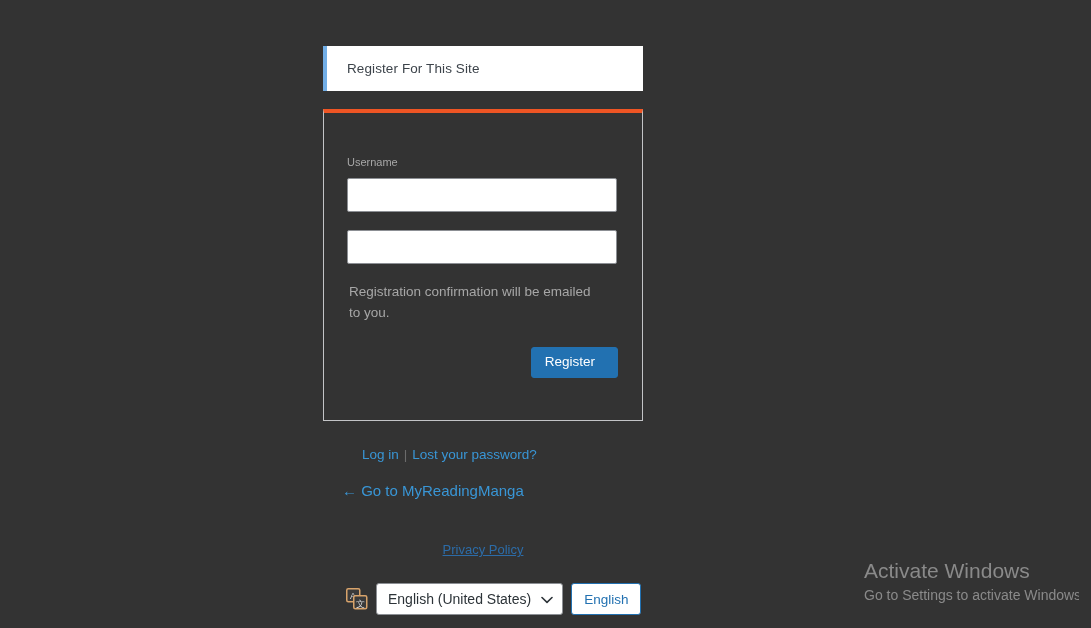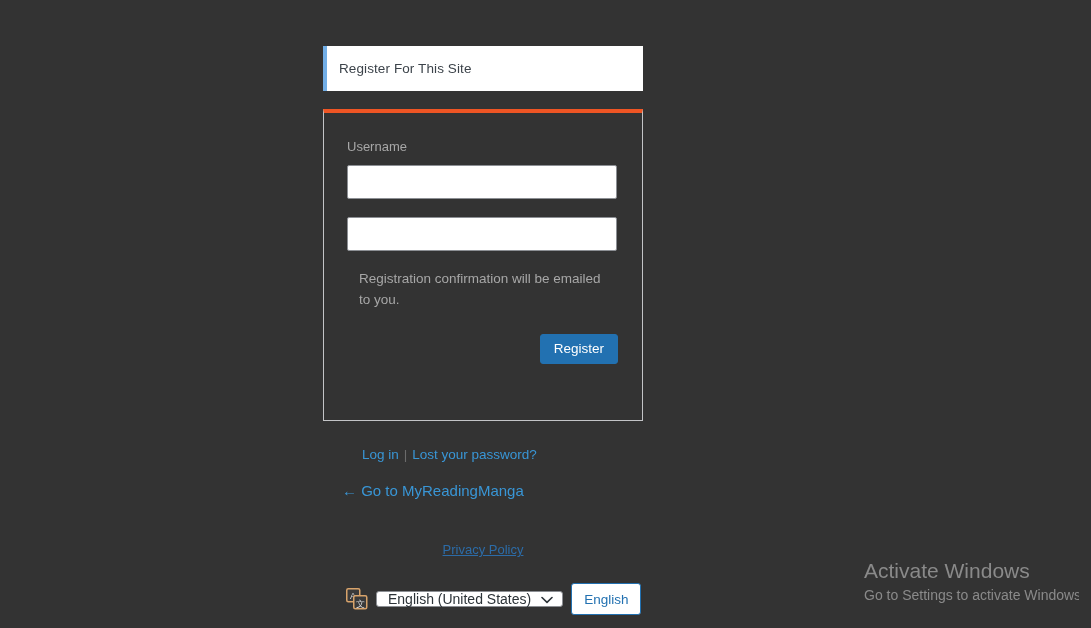--- a/index.html
+++ b/index.html
@@ -29,21 +29,21 @@
     position: absolute;
     left: 0;
     top: 46px;
     width: 320px;
     height: 45px;
     background: #ffffff;
     border-left: 4px solid #72aee6;
     box-sizing: border-box;
     display: flex;
     align-items: center;
-    padding-left: 12px;
+    padding-left: 20px;
   }
   #message-box .msg-text {
     font-size: 13.5px;
     color: #3c434a;
     letter-spacing: .1px;
   }
 
   
   #register-form {
     position: absolute;
@@ -52,23 +52,23 @@
     width: 320px;
     height: 312px;
     background: #333333;
     border: 1px solid #c3c4c7;
     border-top: 4px solid #ef5524;
     box-sizing: border-box;
     padding: 26px 23px 0 23px;
   }
   .field-label {
     display: block;
-    font-size: 13px;
+    font-size: 11px;
     color: #a7a7a7;
-    margin: 0 0 9px 0;
+    margin: 16px 0 9px 0;
     line-height: 1.3;
   }
   .text-input {
     display: block;
     width: 270px;
     height: 34px;
     background: #ffffff;
     border: 1px solid #8c8f94;
     border-radius: 2px;
     box-sizing: border-box;
@@ -76,37 +76,37 @@
     font-size: 14px;
     color: #2c3338;
     padding: 0 8px;
     margin: 0 0 18px 0;
     outline: none;
   }
   #reg-note {
     font-size: 13.5px;
     color: #a7a7a7;
     line-height: 1.55;
-    margin: 12px;
+    margin: 2px;
     width: 256px;
   }
   #submit-row {
     margin-top: 23px;
     text-align: right;
     padding-right: 1px;
   }
   #register-button {
     display: inline-block;
     background: #2271b1;
     color: #ffffff;
     border: 1px solid #2271b1;
     border-radius: 3px;
     font-family: "Liberation Sans", sans-serif;
     font-size: 13.5px;
-    padding: 7px 13px 8px 13px;
+    padding: 7px 22px 8px 13px;
     cursor: pointer;
     line-height: 1;
   }
 
   
   #nav-links {
     position: absolute;
     left: 39px;
     top: 447px;
     font-size: 13.5px;
@@ -157,21 +157,21 @@
     align-items: center;
     gap: 8px;
   }
   #translate-icon {
     width: 22px;
     height: 22px;
     position: relative;
     flex: 0 0 auto;
   }
   #language-select {
-    height: 16px;
+    height: 32px;
     background: #ffffff;
     border: 1px solid #8c8f94;
     border-radius: 3px;
     box-sizing: border-box;
     display: flex;
     align-items: center;
     padding: 0 9px 0 11px;
     gap: 10px;
     cursor: pointer;
   }

